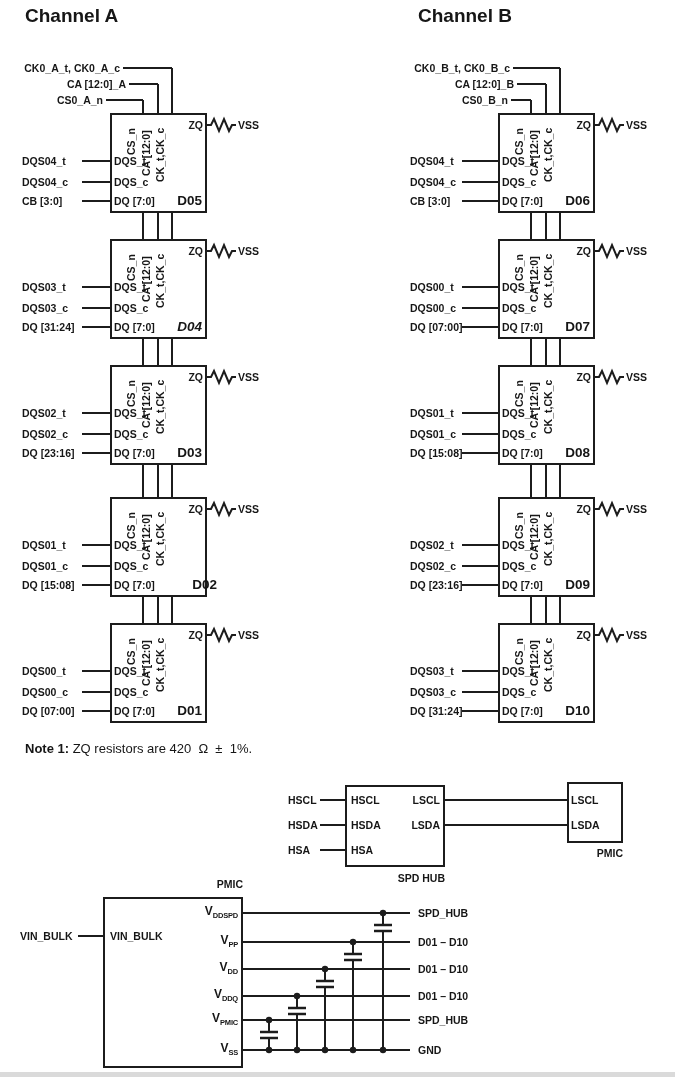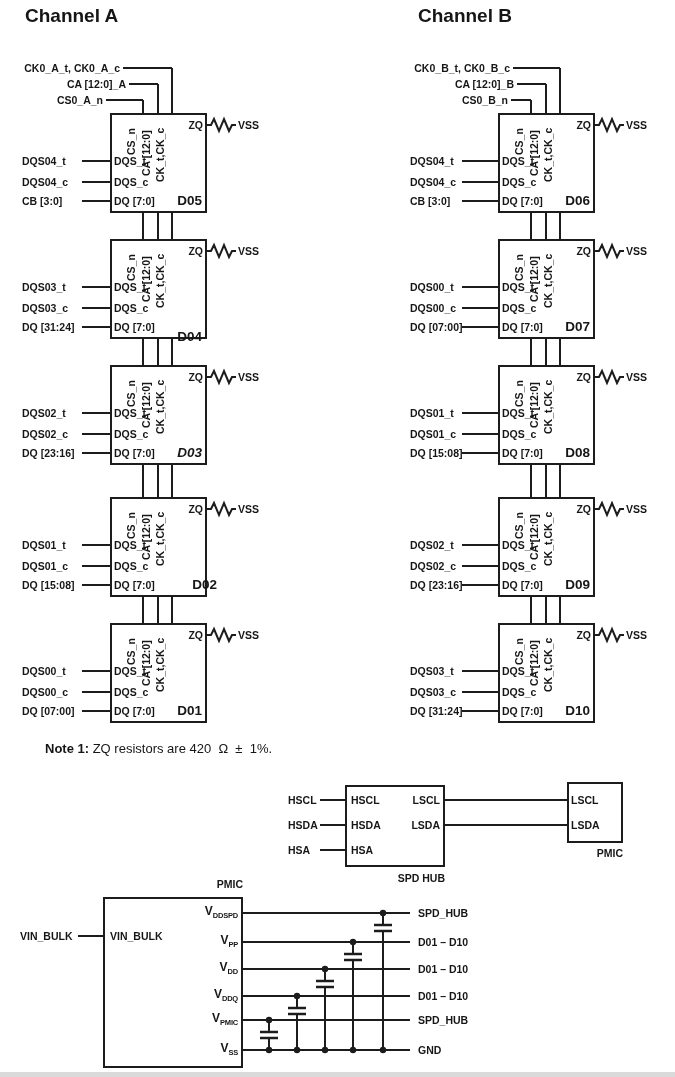--- a/index.html
+++ b/index.html
@@ -10,21 +10,21 @@
        white-space:nowrap;z-index:2;}
   .r{text-align:right;}
   .c{text-align:right;}
   .hdr{position:absolute;font:700 19px/24px "Liberation Sans",sans-serif;color:var(--text);
        white-space:nowrap;z-index:2;}
   .box{position:absolute;border:2px solid var(--line);box-sizing:border-box;background:transparent;z-index:1;}
   .devname{font:700 13.5px/16px "Liberation Sans",sans-serif;}
   .rot{transform-origin:0 100%;transform:rotate(-90deg);height:11px;line-height:11px;}
   .note{position:absolute;font:400 13px/16px "Liberation Sans",sans-serif;color:var(--text);
         white-space:pre;z-index:2;}
-  .note .b{font-weight:700;margin-left:20px;}
+  .note .b{font-weight:700;}
   .vpin{font:700 12px/16px "Liberation Sans",sans-serif;}
   .vpin .sub{font-size:7.5px;position:relative;top:2.5px;letter-spacing:-0.2px;}
   .edge{position:absolute;left:0;top:1072px;width:675px;height:5px;background:#dadada;z-index:3;}
   .device{position:absolute;left:0;top:0;}
 </style>
 </head>
 <body>
 
 <div id="stage">
   <svg id="wires" width="675" height="1077" viewBox="0 0 675 1077">
@@ -213,36 +213,36 @@
       <div class="lbl ext1" style="left: 22px; top: 301px;">DQS03_c</div>
       <div class="lbl ext2" style="left: 22px; top: 320px;">DQ [31:24]</div>
       <div class="lbl p-dqst" style="left: 114px; top: 280px;">DQS_t</div>
       <div class="lbl p-dqsc" style="left: 114px; top: 301px;">DQS_c</div>
       <div class="lbl p-dq" style="left: 114px; top: 320px;">DQ [7:0]</div>
       <div class="lbl r p-zq" style="left: 147px; top: 244px; width: 56px;">ZQ</div>
       <div class="lbl p-vss" style="left: 238px; top: 244px;">VSS</div>
       <div class="lbl rot rot-cs" style="left: 137px; top: 270px;">CS_n</div>
       <div class="lbl rot rot-ca" style="left: 152px; top: 291px;">CA [12:0]</div>
       <div class="lbl rot rot-ck" style="left: 166px; top: 297px;">CK_t,CK_c</div>
-      <div class="lbl r devname" style="left: 122px; top: 329px; width: 80px;">D04</div>
+      <div class="lbl r devname" style="left: 122px; top: 319px; width: 80px; font-style: italic;">D04</div>
     </div>
     <div class="device">
       <div class="box" style="left: 110px; top: 365px; width: 97px; height: 100px;"></div>
       <div class="lbl ext0" style="left: 22px; top: 406px;">DQS02_t</div>
       <div class="lbl ext1" style="left: 22px; top: 427px;">DQS02_c</div>
       <div class="lbl ext2" style="left: 22px; top: 446px;">DQ [23:16]</div>
       <div class="lbl p-dqst" style="left: 114px; top: 406px;">DQS_t</div>
       <div class="lbl p-dqsc" style="left: 114px; top: 427px;">DQS_c</div>
       <div class="lbl p-dq" style="left: 114px; top: 446px;">DQ [7:0]</div>
       <div class="lbl r p-zq" style="left: 147px; top: 370px; width: 56px;">ZQ</div>
       <div class="lbl p-vss" style="left: 238px; top: 370px;">VSS</div>
       <div class="lbl rot rot-cs" style="left: 137px; top: 396px;">CS_n</div>
       <div class="lbl rot rot-ca" style="left: 152px; top: 417px;">CA [12:0]</div>
       <div class="lbl rot rot-ck" style="left: 166px; top: 423px;">CK_t,CK_c</div>
-      <div class="lbl r devname" style="left: 122px; top: 445px; width: 80px; font-style: italic;">D03</div>
+      <div class="lbl r devname" style="left: 122px; top: 445px; width: 80px;">D03</div>
     </div>
     <div class="device">
       <div class="box" style="left: 110px; top: 497px; width: 97px; height: 100px;"></div>
       <div class="lbl ext0" style="left: 22px; top: 538px;">DQS01_t</div>
       <div class="lbl ext1" style="left: 22px; top: 559px;">DQS01_c</div>
       <div class="lbl ext2" style="left: 22px; top: 578px;">DQ [15:08]</div>
       <div class="lbl p-dqst" style="left: 114px; top: 538px;">DQS_t</div>
       <div class="lbl p-dqsc" style="left: 114px; top: 559px;">DQS_c</div>
       <div class="lbl p-dq" style="left: 114px; top: 578px;">DQ [7:0]</div>
       <div class="lbl r p-zq" style="left: 147px; top: 502px; width: 56px;">ZQ</div>

